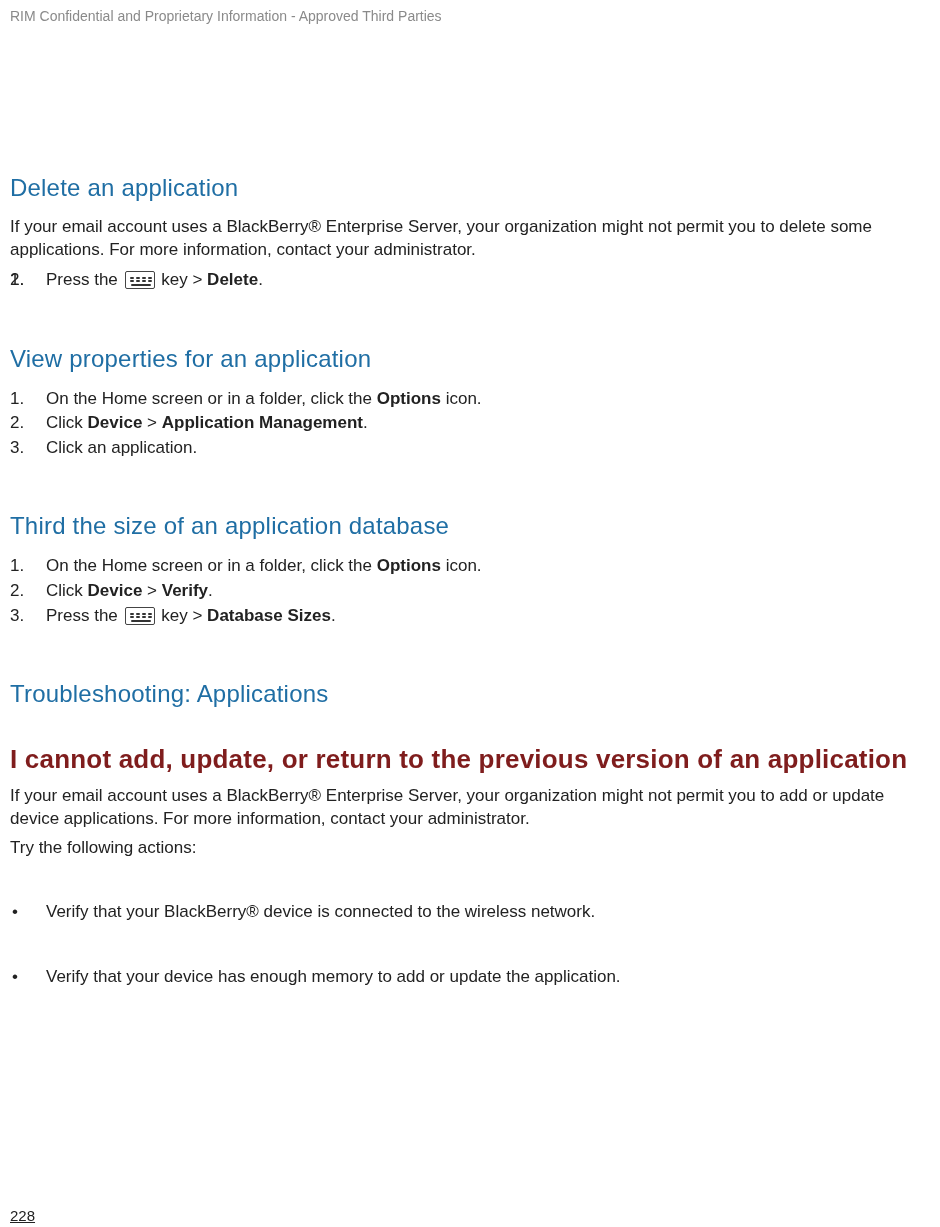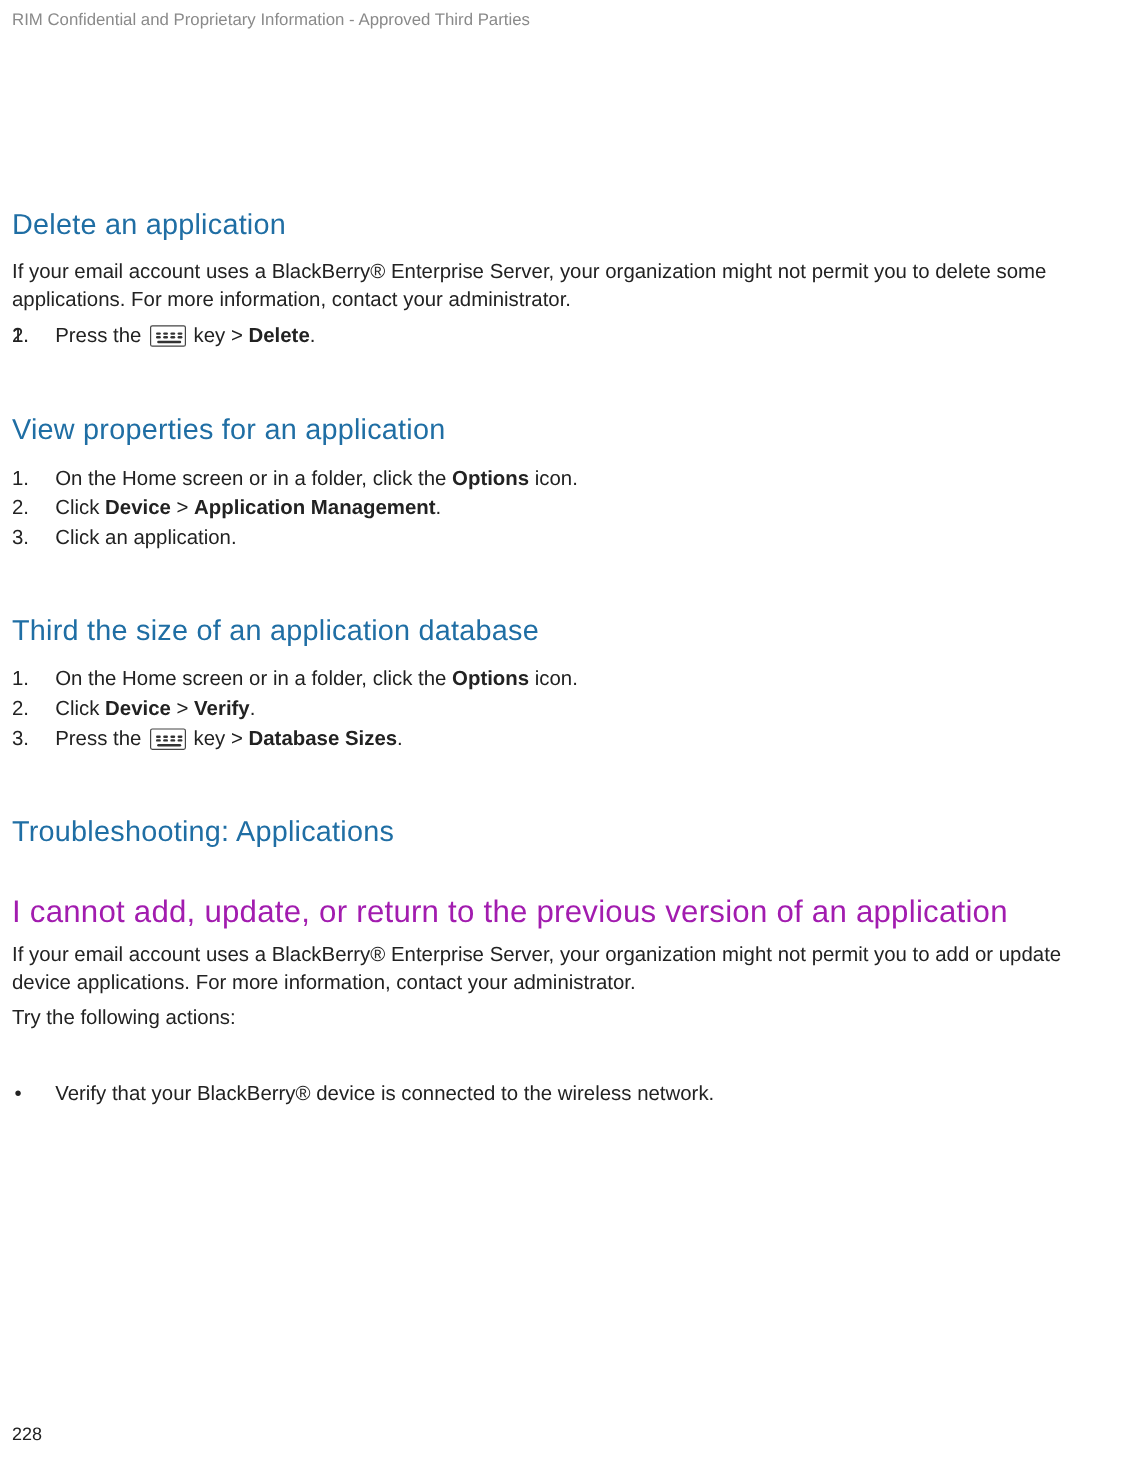--- a/index.html
+++ b/index.html
@@ -20,23 +20,23 @@
   }
   h1.section-title {
     font-weight: 400;
     font-size: 24px;
     color: #1f6ea4;
     margin: 52px 0 14px 0;
     letter-spacing: 0.2px;
   }
   h1.section-title:first-of-type { margin-top: 0; }
   h2.subtitle {
-    font-weight: 400;
+    font-weight: 700;
     font-size: 26px;
-    color: #a21caf;
+    color: #7f1d1d;
     margin: 36px 0 10px 0;
     letter-spacing: 0.2px;
   }
   p.body {
     font-size: 17px;
     color: #222;
     margin: 6px 0 6px 0;
     line-height: 1.35;
   }
   ol.steps {
@@ -92,23 +92,24 @@
     position: absolute;
     background: #333;
     height: 2px;
     border-radius: 1px;
   }
   .key-icon::before { width: 4px; left: 4px; top: 5px; box-shadow: 6px 0 0 #333, 12px 0 0 #333, 18px 0 0 #333, 0 3px 0 #333, 6px 3px 0 #333, 12px 3px 0 #333, 18px 3px 0 #333; }
   .key-icon::after { width: 20px; left: 5px; top: 12px; height: 2px; }
   .page-num {
     position: absolute;
     left: 10px;
-    bottom: 23px;
+    bottom: 3px;
     font-size: 15px;
     color: #222;
+    text-decoration: underline;
   }
 </style>
 </head>
 <body>
 
 <div class="confidential">RIM Confidential and Proprietary Information - Approved Third Parties</div>
 
 <h1 class="section-title">Delete an application</h1>
 <p class="body">If your email account uses a BlackBerry® Enterprise Server, your organization might not permit you to delete some applications. For more information, contact your administrator.</p>
 <ol class="steps">
@@ -143,15 +144,16 @@
     <span><span>Press the </span><span class="key-icon"></span><span> key &gt; </span><span class="b">Database Sizes</span><span>.</span></span>
   </li>
 </ol>
 
 <h1 class="section-title">Troubleshooting: Applications</h1>
 <h2 class="subtitle">I cannot add, update, or return to the previous version of an application</h2>
 <p class="body">If your email account uses a BlackBerry® Enterprise Server, your organization might not permit you to add or update device applications. For more information, contact your administrator.</p>
 <p class="body">Try the following actions:</p>
 <ul class="bullets">
   <li><span>Verify that your BlackBerry® device is connected to the wireless network.</span></li>
+  <li><span>Verify that your device has enough memory to add or update the application.</span></li>
 </ul>
 
 <div class="page-num">228</div>
 
 </body></html>

